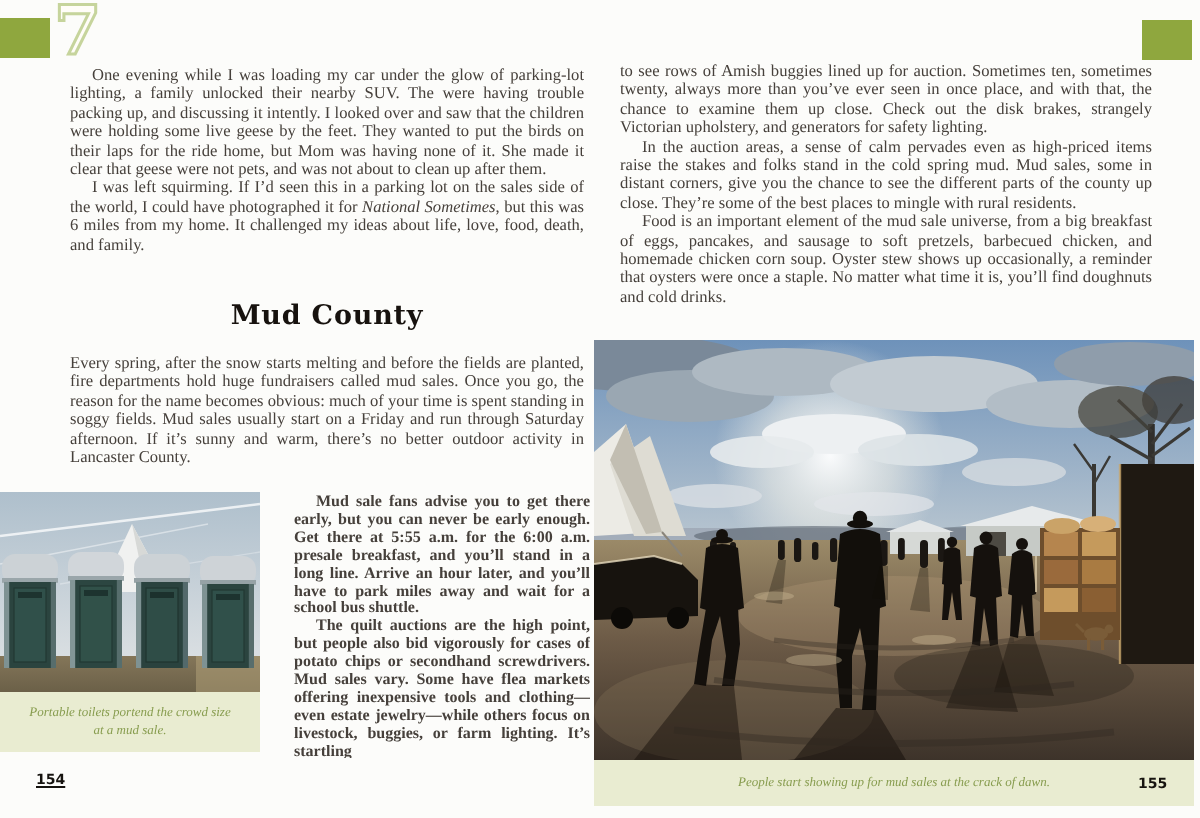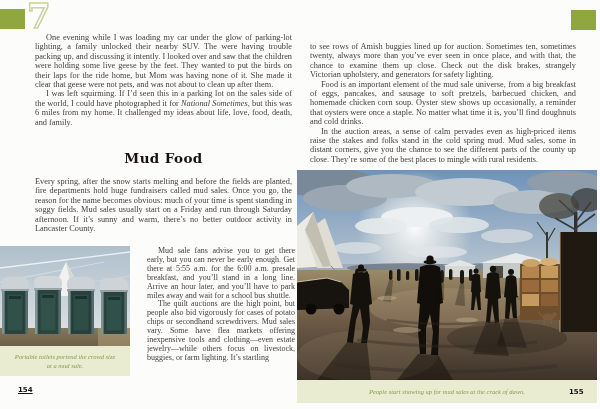--- a/index.html
+++ b/index.html
@@ -28,22 +28,22 @@
   .col{position:absolute;color:var(--body-ink);font-size:8.3px;line-height:9.4px;text-align:justify;}
   .col p{text-indent:0;}
   .col p.ind{text-indent:11px;}
   .left-col-1{left:35px;top:33px;width:257px;height:116px;overflow:hidden;}
   .section-heading{
     position:absolute;left:35px;top:150px;width:257px;text-align:center;
     font-family:"DejaVu Serif",serif;font-weight:bold;font-size:13.5px;color:var(--heading-ink);
     letter-spacing:.4px;
   }
   .left-col-2{left:35px;top:177px;width:257px;height:62px;overflow:hidden;}
-  .left-col-3{left:147px;top:247px;width:148px;height:132px;overflow:hidden;font-size:8px;line-height:8.9px;}
-  .right-col-1{left:310px;top:42px;width:266px;height:124px;overflow:hidden;}
+  .left-col-3{left:147px;top:247px;width:148px;height:132px;overflow:hidden;font-size:8px;line-height:8.9px;font-weight:bold;}
+  .right-col-1{left:310px;top:31px;width:266px;height:124px;overflow:hidden;}
 
   
   .photo{position:absolute;overflow:hidden;}
   .photo svg{display:block;width:100%;height:100%;}
   .photo-left{left:0;top:246px;width:130px;height:100px;}
   .photo-right{left:297px;top:170px;width:300px;height:210px;}
 
   
   .caption-band{position:absolute;background:var(--caption-bg);color:var(--caption-text);
     font-style:italic;font-size:6.5px;line-height:8.5px;text-align:center;}
@@ -61,21 +61,21 @@
 <div class="spread">
 
   <div class="green-sq sq-left"></div>
   <div class="chapter-num">7</div>
 
   <div class="col left-col-1">
     <p class="ind">One evening while I was loading my car under the glow of parking-lot lighting, a family unlocked their nearby SUV. The were having trouble packing up, and discussing it intently. I looked over and saw that the children were holding some live geese by the feet. They wanted to put the birds on their laps for the ride home, but Mom was having none of it. She made it clear that geese were not pets, and was not about to clean up after them.</p>
     <p class="ind"><span>I was left squirming. If I’d seen this in a parking lot on the sales side of the world, I could have photographed it for </span><i>National Sometimes</i><span>, but this was 6 miles from my home. It challenged my ideas about life, love, food, death, and family.</span></p>
   </div>
 
-  <div class="section-heading">Mud Food</div>
+  <div class="section-heading">Mud County</div>
 
   <div class="col left-col-2">
     <p>Every spring, after the snow starts melting and before the fields are planted, fire departments hold huge fundraisers called mud sales. Once you go, the reason for the name becomes obvious: much of your time is spent standing in  soggy fields. Mud sales usually start on a Friday and run through Saturday afternoon. If it’s sunny and warm, there’s no better outdoor activity in Lancaster County.</p>
   </div>
 
   <div class="col left-col-3">
     <p class="ind">Mud sale fans advise you to get there early, but you can never be early enough. Get there at 5:55 a.m. for the 6:00 a.m. presale breakfast, and you’ll stand in a long line. Arrive an hour later, and you’ll have to park miles away and wait for a school bus shuttle.</p>
     <p class="ind">The quilt auctions are the high point, but people also bid vigorously for cases of potato chips or secondhand screwdrivers. Mud sales vary. Some have flea markets offering inexpensive tools and clothing—even estate jewelry—while others focus on livestock, buggies, or farm lighting. It’s startling</p>
   </div>
 
@@ -143,22 +143,22 @@
     </svg>
   </div>
 
   <div class="caption-band cap-left">Portable toilets portend the crowd size at a mud sale.</div>
   <div class="folio folio-left">154</div>
 
   <div class="green-sq sq-right"></div>
 
   <div class="col right-col-1">
     <p>to see rows of Amish buggies lined up for auction. Sometimes ten, sometimes twenty, always more than you’ve ever seen in once place, and with that, the chance to examine them up close. Check out the disk brakes, strangely Victorian upholstery, and generators for safety lighting.</p>
+    <p class="ind">In the auction areas, a sense of calm pervades even as high-priced items raise the stakes and folks stand in the cold spring mud. Mud sales, some in distant corners, give you the chance to see the different parts of the county up close. They’re some of the best places to mingle with rural residents.</p>
     <p class="ind">Food is an important element of the mud sale universe, from a big breakfast of eggs, pancakes, and sausage to soft pretzels, barbecued chicken, and homemade chicken corn soup. Oyster stew shows up occasionally, a reminder that oysters were once a staple. No matter what time it is, you’ll find doughnuts and cold drinks.</p>
-    <p class="ind">In the auction areas, a sense of calm pervades even as high-priced items raise the stakes and folks stand in the cold spring mud. Mud sales, some in distant corners, give you the chance to see the different parts of the county up close. They’re some of the best places to mingle with rural residents.</p>
   </div>
 
   <div class="photo photo-right">
     <svg viewBox="0 0 300 210" preserveAspectRatio="none">
       <defs>
         <linearGradient id="skyR" x1="0" y1="0" x2="0" y2="1">
           <stop offset="0" stop-color="#6e92ba"></stop>
             <stop offset="1" stop-color="#bcc8d1"></stop>
         </linearGradient>
         <linearGradient id="groundR" x1="0" y1="0" x2="0" y2="1">

